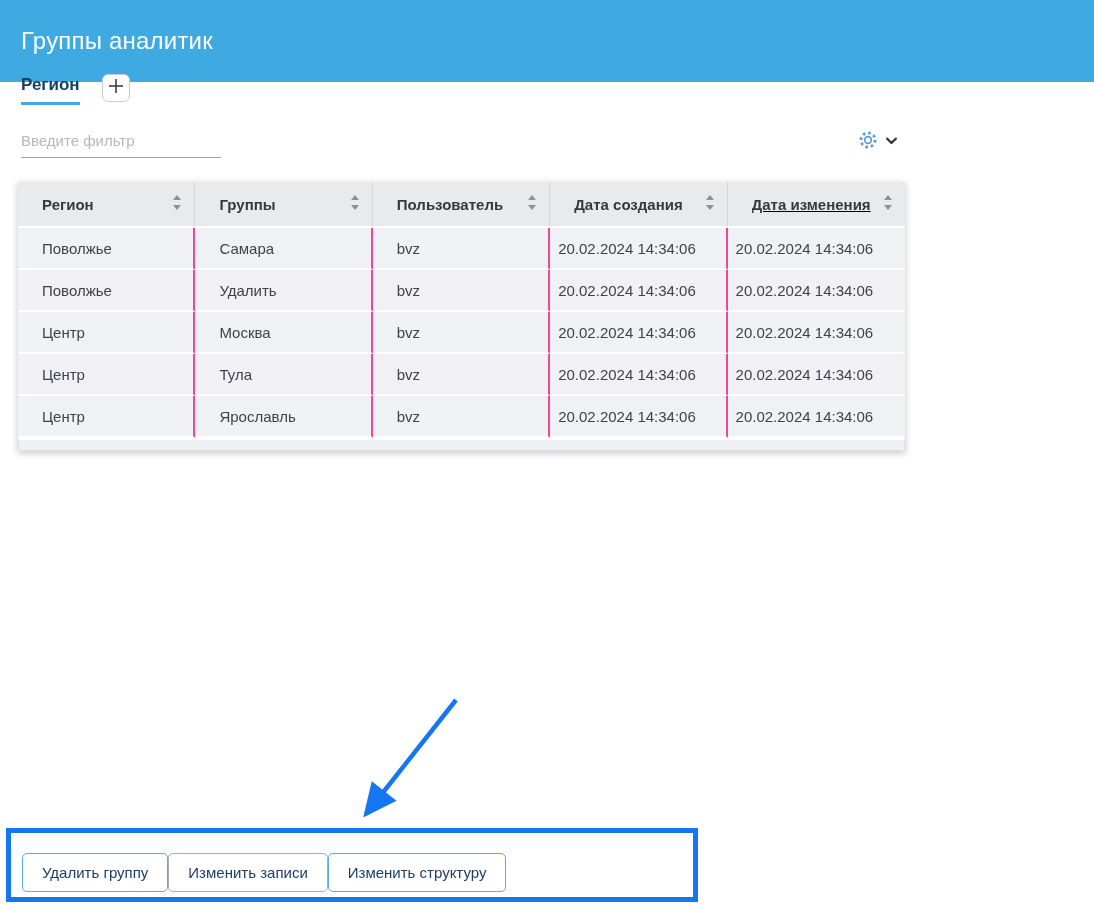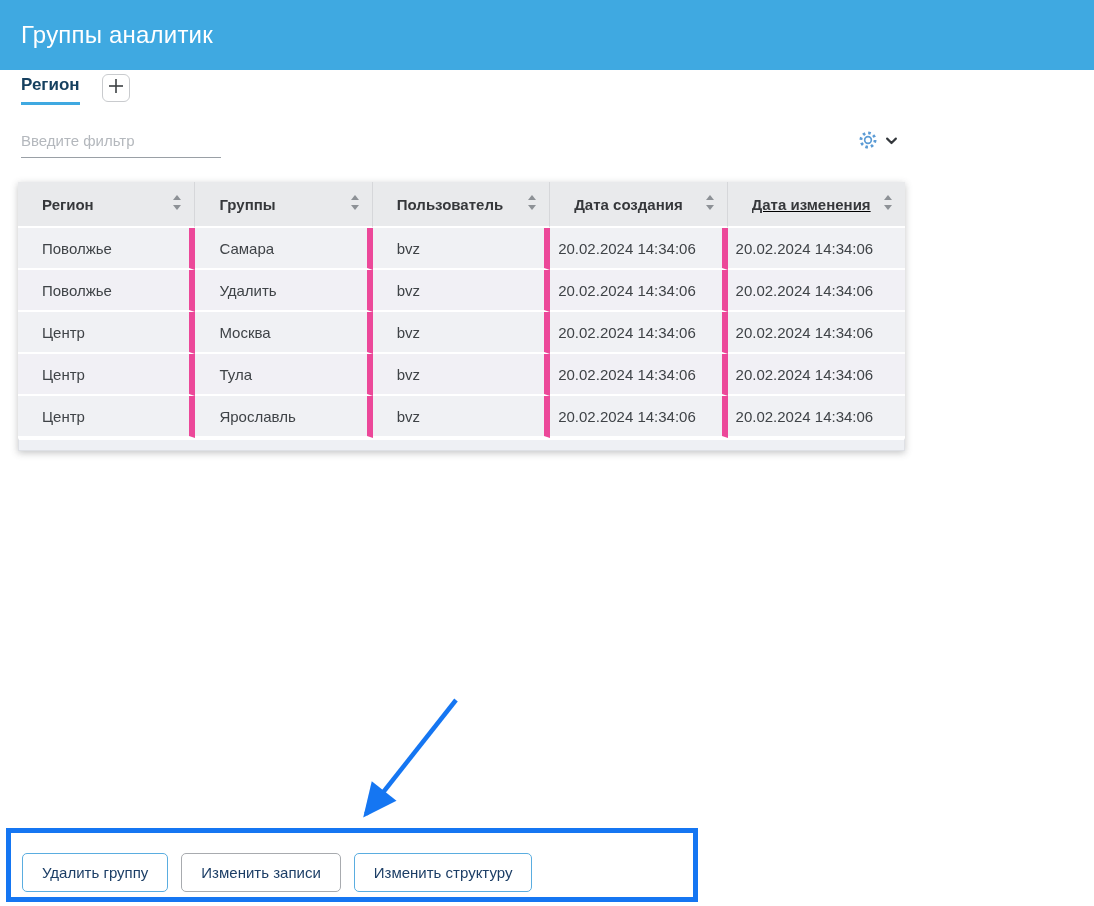--- a/index.html
+++ b/index.html
@@ -7,21 +7,21 @@
   body {
     position: relative;
     background: #ffffff;
     font-family: "Liberation Sans", "DejaVu Sans", sans-serif;
     overflow: hidden;
   }
 
   
   .app-header {
     position: absolute; left: 0; top: 0;
-    width: 1094px; height: 70px;
+    width: 1094px; height: 82px;
     background: #3fa9e1;
     display: flex; align-items: center;
   }
   .app-header .title {
     margin-left: 21px;
     color: #ffffff;
     font-size: 24px;
     font-weight: 500;
     letter-spacing: 0.2px;
   }
@@ -100,21 +100,21 @@
   .th-inner {
     display: flex; align-items: center; justify-content: space-between;
   }
   .th-label {
     font-size: 15px; font-weight: 700; color: #36383b;
     white-space: nowrap; overflow: hidden;
   }
   .data-table td {
     height: 42px;
     background: #f0f1f4;
-    border-right: 6px solid #ec4899;
+    border-right: 2px solid #ec4899;
     border-bottom: 2px solid #ffffff;
     padding: 0 12px 0 24px;
     font-size: 15px;
     color: #3f4347;
     vertical-align: middle;
     white-space: nowrap;
   }
   .data-table tr:nth-child(even) td { background: #f1f0f5; }
   .data-table td:last-child { border-right: none; }
   .data-table td.center { padding: 0 8px; }
@@ -134,21 +134,21 @@
     position: absolute; left: 6px; top: 828px;
     width: 692px; height: 74px;
     border: 5px solid #1576f2;
     background: transparent;
     pointer-events: none;
   }
 
   
   .actions-row {
     position: absolute; left: 22px; top: 853px;
-    display: flex; gap: 13px;
+    display: flex; 
   }
   .action-btn {
     height: 39px;
     background: #ffffff;
     border: 1px solid #a8abaf;
     border-radius: 5px;
     padding: 0 19px;
     font-size: 15px;
     color: #1c3e66;
     font-family: "Liberation Sans", sans-serif;

